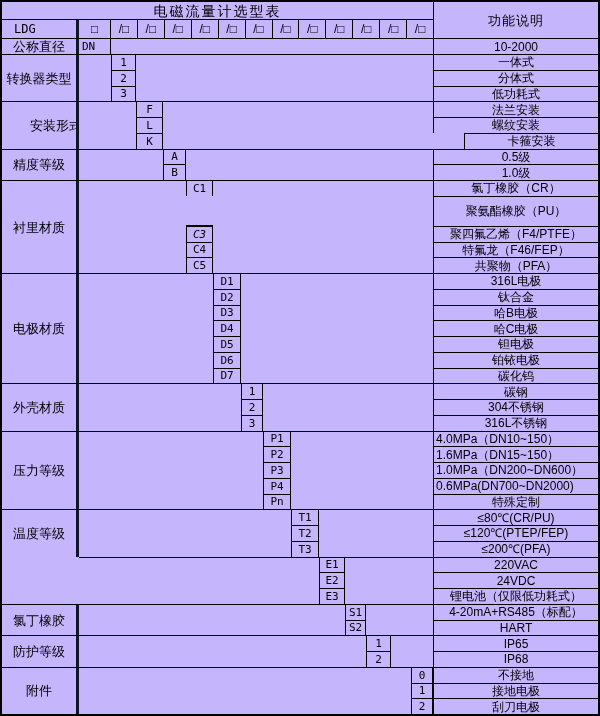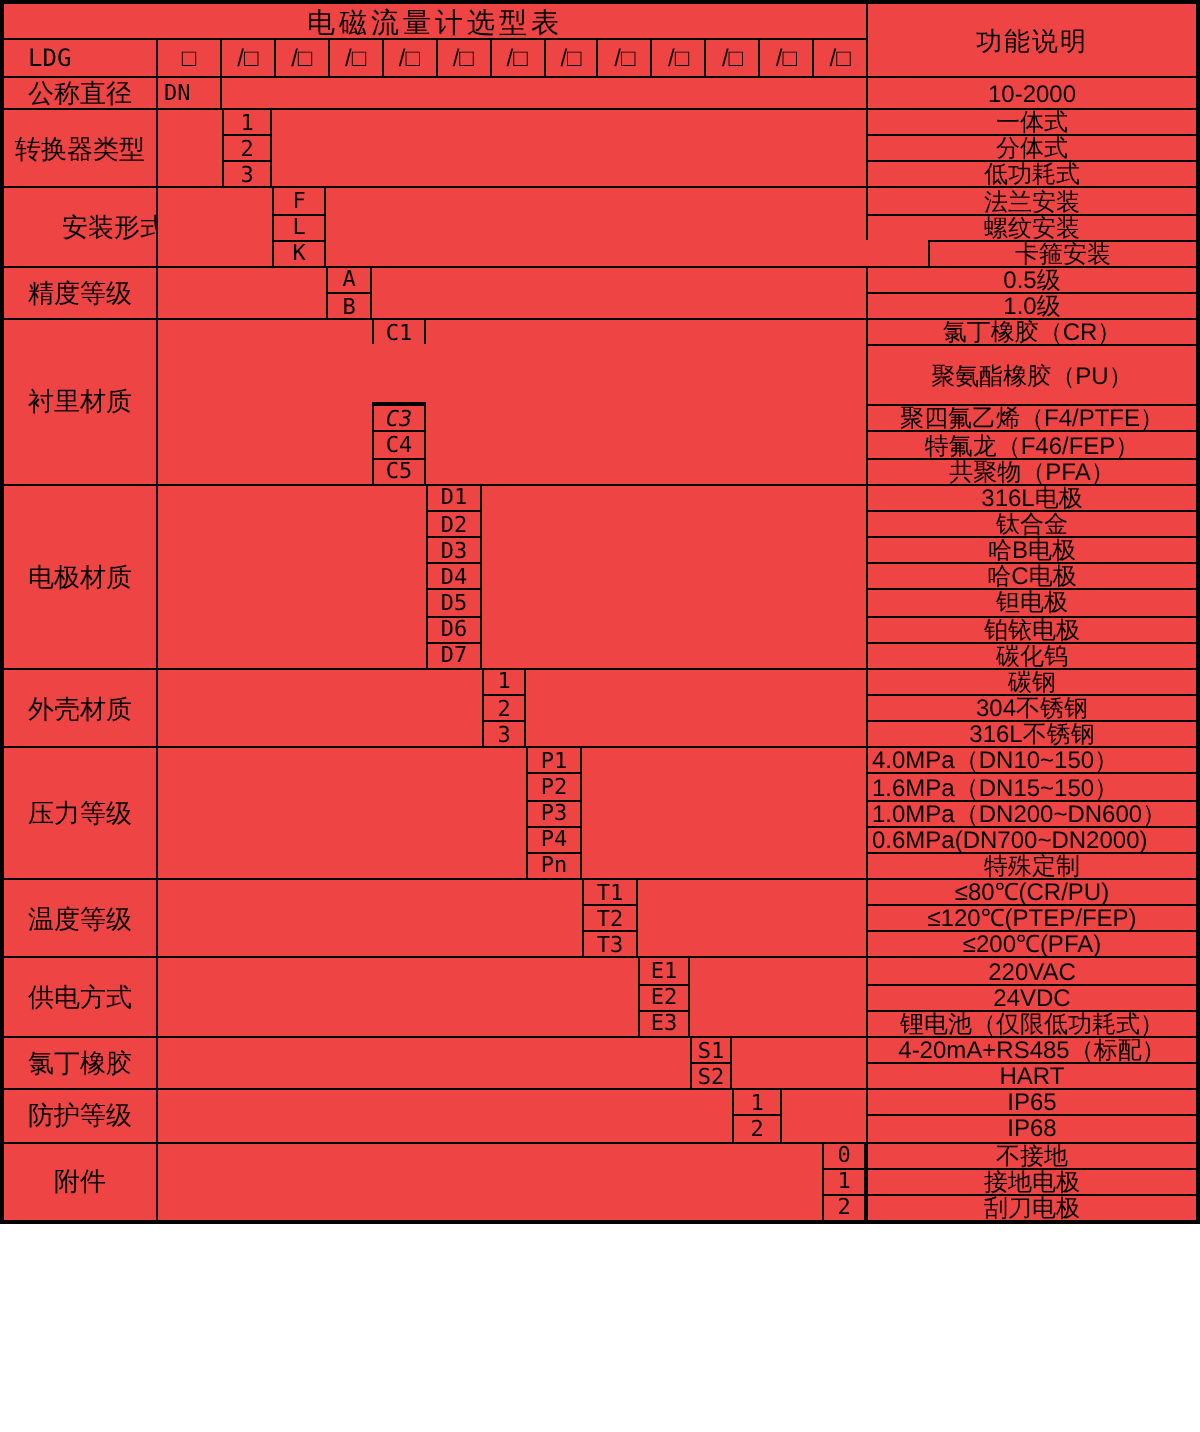--- a/index.html
+++ b/index.html
@@ -1,31 +1,31 @@
 <!DOCTYPE html>
 <html><head>
 <meta charset="utf-8">
 <style>
   html,body{margin:0;padding:0;background:#fff;}
   #table{
-    width:600px;height:612px;box-sizing:border-box;
+    width:600px;height:716px;box-sizing:border-box;
     border:2px solid #000;
     display:grid;
     grid-template-columns:77px 32px 25px 27px 23px 27px 28px 22px 28px 28px 26px 21px 25px 20px 22px 165px;
     grid-template-rows:17px 19px 16px repeat(41, 1fr);
     font-family:"Liberation Sans", sans-serif;
-    color:#000;background:#ef4444;
+    color:#000;background:#c4b5fd;
   }
   .cell{
     border-top:1px solid #000;
     display:flex;align-items:center;justify-content:center;
     overflow:hidden;white-space:nowrap;font-size:12px;line-height:1;
   }
   .no-top{border-top:none;}
-  .label{border-right:1px solid #0f172a;font-size:13px;}
+  .label{border-right:3px solid #0f172a;font-size:13px;}
   .desc{border-left:1px solid #000;}
   .left{justify-content:flex-start;padding-left:2px;}
   .code{
     border-left:1px solid #000;border-right:1px solid #000;
     font-family:"DejaVu Sans Mono", monospace;font-size:11px;
   }
   .filler{}
   .title{font-size:14px;letter-spacing:2px;}
   .header{font-size:13px;letter-spacing:1px;}
   .ldg{justify-content:flex-start;padding-left:12px;font-family:"DejaVu Sans Mono", monospace;font-size:12px;}
@@ -150,21 +150,20 @@
     <div class="cell filler" style="grid-area: 27 / 10 / span 5 / 16;"></div>
     <div class="cell label" style="grid-area: 32 / 1 / span 3;">温度等级</div>
     <div class="cell filler" style="grid-area: 32 / 2 / span 3 / 10;"></div>
     <div class="cell code" style="grid-area: 32 / 10;">T1</div>
     <div class="cell desc" style="grid-area: 32 / 16;">≤80℃(CR/PU)</div>
     <div class="cell code" style="grid-area: 33 / 10;">T2</div>
     <div class="cell desc" style="grid-area: 33 / 16;">≤120℃(PTEP/FEP)</div>
     <div class="cell code" style="grid-area: 34 / 10;">T3</div>
     <div class="cell desc" style="grid-area: 34 / 16;">≤200℃(PFA)</div>
     <div class="cell filler" style="grid-area: 32 / 11 / span 3 / 16;"></div>
-    <div class="cell label" style="grid-area: 35 / 1 / span 3;">供电方式</div>
     <div class="cell filler" style="grid-area: 35 / 2 / span 3 / 11;"></div>
     <div class="cell code" style="grid-area: 35 / 11;">E1</div>
     <div class="cell desc" style="grid-area: 35 / 16;">220VAC</div>
     <div class="cell code" style="grid-area: 36 / 11;">E2</div>
     <div class="cell desc" style="grid-area: 36 / 16;">24VDC</div>
     <div class="cell code" style="grid-area: 37 / 11;">E3</div>
     <div class="cell desc" style="grid-area: 37 / 16;">锂电池（仅限低功耗式）</div>
     <div class="cell filler" style="grid-area: 35 / 12 / span 3 / 16;"></div>
     <div class="cell label" style="grid-area: 38 / 1 / span 2;">氯丁橡胶</div>
     <div class="cell filler" style="grid-area: 38 / 2 / span 2 / 12;"></div>

